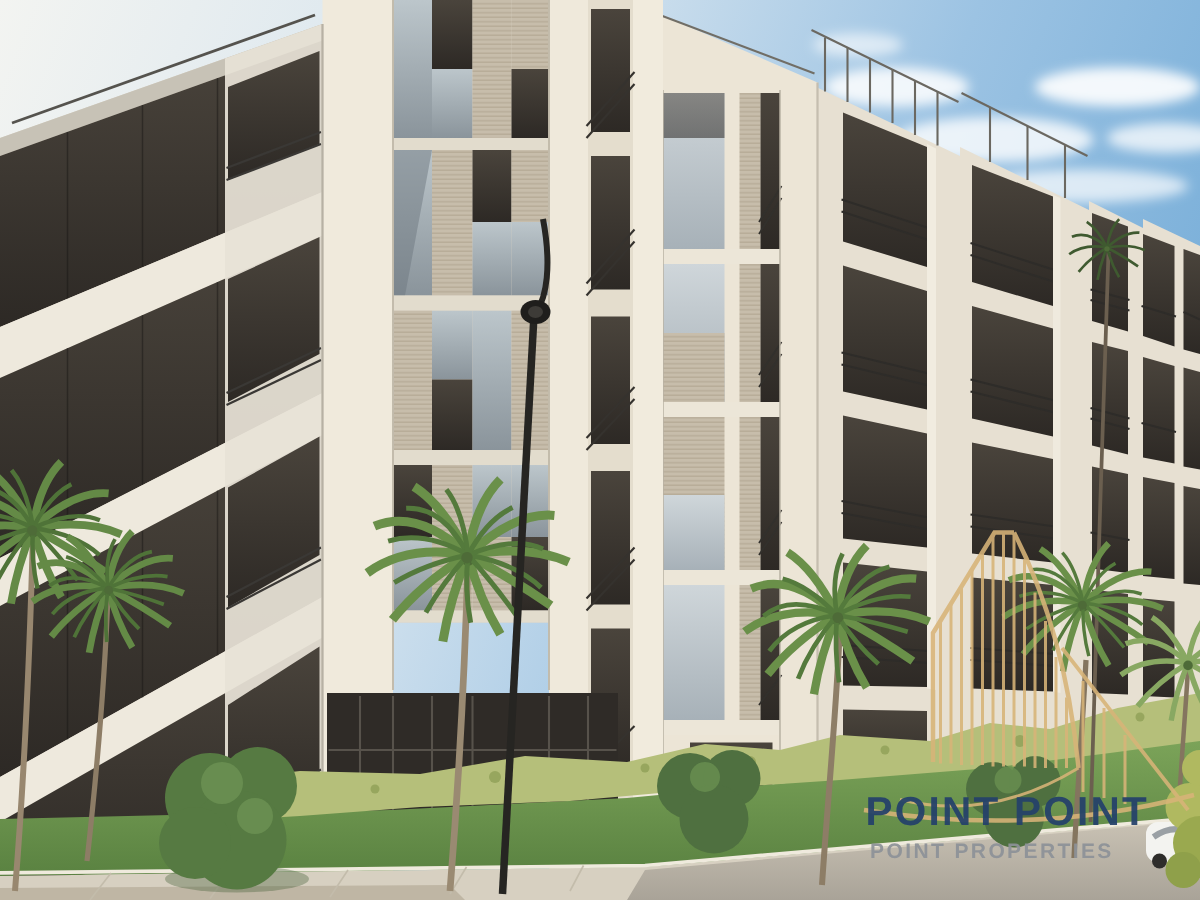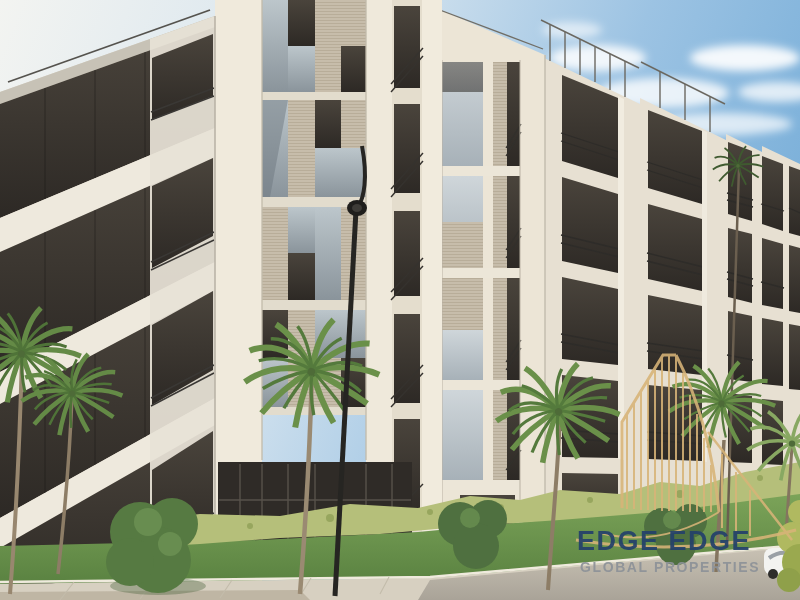--- a/index.html
+++ b/index.html
@@ -407,15 +407,15 @@
     </g>
     <path d="M708,432 L792,540" stroke-width="2.5"></path>
     <line x1="722" y1="454" x2="722" y2="528" stroke-width="2"></line>
     <line x1="736" y1="472" x2="736" y2="532" stroke-width="2"></line>
     <line x1="750" y1="490" x2="750" y2="536" stroke-width="2"></line>
     <path d="M576,540 Q690,558 796,530" stroke-width="3"></path>
     <path d="M600,533 Q660,548 719,512" stroke-width="2"></path>
   </g>
 </svg>
 
-<div class="wm-text wm-line1">EDGE EDGE</div>
-<div class="wm-text wm-line2">GLOBAL PROPERTIES</div>
+<div class="wm-text wm-line1">POINT POINT</div>
+<div class="wm-text wm-line2">POINT PROPERTIES</div>
 </div>
 
 </body></html>

